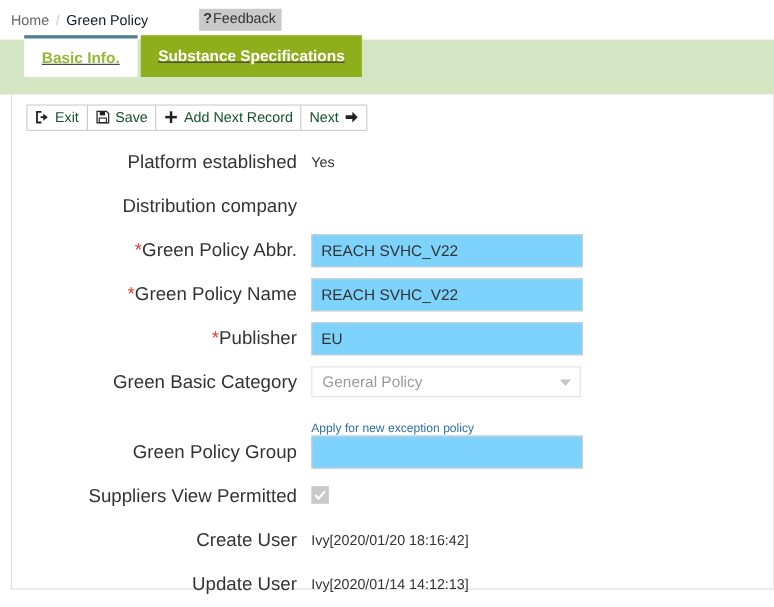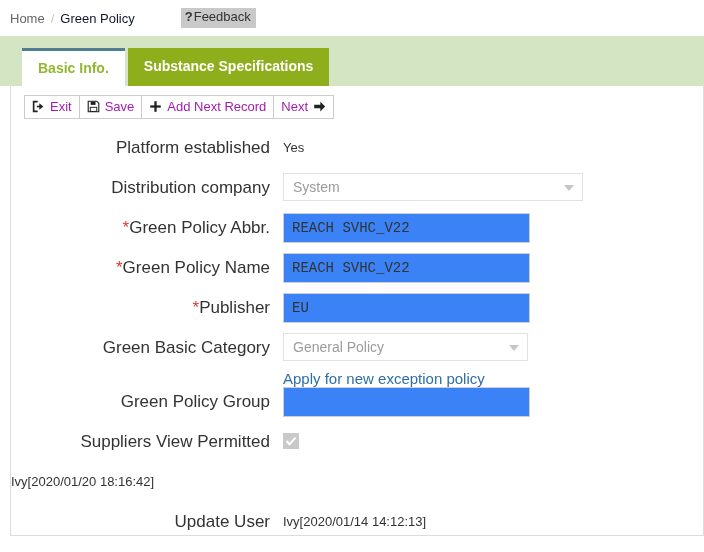--- a/index.html
+++ b/index.html
@@ -53,23 +53,24 @@
 
   
   .tab-band {
     position: relative;
     height: 50px;
     background: #d4e5c3;
   }
   .tabs {
     position: absolute;
     left: 22px;
-    bottom: 0;
+    bottom: 16px;
     display: flex;
     align-items: flex-end;
+    text-decoration: underline;
   }
   .tab {
     font-size: 14px;
     font-weight: bold;
     cursor: pointer;
     font-family: "Liberation Sans", sans-serif;
     white-space: nowrap;
   }
   .tab-active {
     background: #ffffff;
@@ -107,21 +108,21 @@
     display: flex;
     align-items: center;
     padding: 9px 0 0 13px;
   }
   .tb-btn {
     display: inline-flex;
     align-items: center;
     gap: 5px;
     background: #ffffff;
     border: 1px solid #cccccc;
-    color: #a21caf;
+    color: #14532d;
     font-size: 13px;
     font-family: "Liberation Sans", sans-serif;
     padding: 3px 7px 4px 7px;
     margin-right: -1px;
     cursor: pointer;
     line-height: 15px;
     white-space: nowrap;
   }
   .tb-btn svg { display: block; }
 
@@ -155,26 +156,26 @@
   .static-val {
     font-size: 13px;
     color: #333333;
     line-height: 30px;
     text-align: center;
   }
   .txt-input {
     width: 247px;
     height: 30px;
     box-sizing: border-box;
-    background: #3b82f6;
+    background: #7dd3fc;
     border: 1px solid #cfcfcf;
     font-size: 14px;
     color: #333333;
     padding: 0 8px;
-    font-family: Liberation Mono, monospace;
+    font-family: Liberation Sans, sans-serif;
     outline: none;
   }
   .select-wrap {
     position: relative;
     display: inline-block;
   }
   .sel {
     height: 28px;
     box-sizing: border-box;
     background: #ffffff;
@@ -197,23 +198,23 @@
     margin-top: -2px;
     width: 0;
     height: 0;
     border-left: 5px solid transparent;
     border-right: 5px solid transparent;
     border-top: 6px solid #c6c6c6;
     pointer-events: none;
   }
   .link-blue {
     display: inline-block;
-    margin-top: 6px;
+    margin-top: 20px;
     color: #2e6ea8;
-    font-size: 15px;
+    font-size: 11px;
     text-decoration: none;
     cursor: pointer;
   }
   .chk {
     width: 16px;
     height: 16px;
     background: #c9c9c9;
     border: none;
     display: inline-flex;
     align-items: center;
@@ -293,26 +294,20 @@
 
     <div class="frow">
       <div class="flabel">Platform established</div>
       <div class="fctl">
         <span class="static-val">Yes</span>
       </div>
     </div>
 
     <div class="frow">
       <div class="flabel">Distribution company</div>
-      <div class="fctl">
-        <div class="select-wrap">
-          <div class="sel sel-wide">System</div>
-          <span class="caret"></span>
-        </div>
-      </div>
     </div>
 
     <div class="frow">
       <div class="flabel"><span class="req">*</span><span>Green Policy Abbr.</span></div>
       <div class="fctl">
         <input class="txt-input" type="text" value="REACH SVHC_V22" style="">
       </div>
     </div>
 
     <div class="frow">
@@ -356,20 +351,21 @@
           <span>
             <svg width="12" height="12" viewBox="0 0 12 12">
               <path d="M1.5 6 L4.5 9.2 L10.5 2.6" fill="none" stroke="#ffffff" stroke-width="2"></path>
             </svg>
           </span>
         </span>
       </div>
     </div>
 
     <div class="frow">
+      <div class="flabel">Create User</div>
       <div class="fctl">
         <span class="static-val">Ivy[2020/01/20 18:16:42]</span>
       </div>
     </div>
 
     <div class="frow">
       <div class="flabel">Update User</div>
       <div class="fctl">
         <span class="static-val">Ivy[2020/01/14 14:12:13]</span>
       </div>

